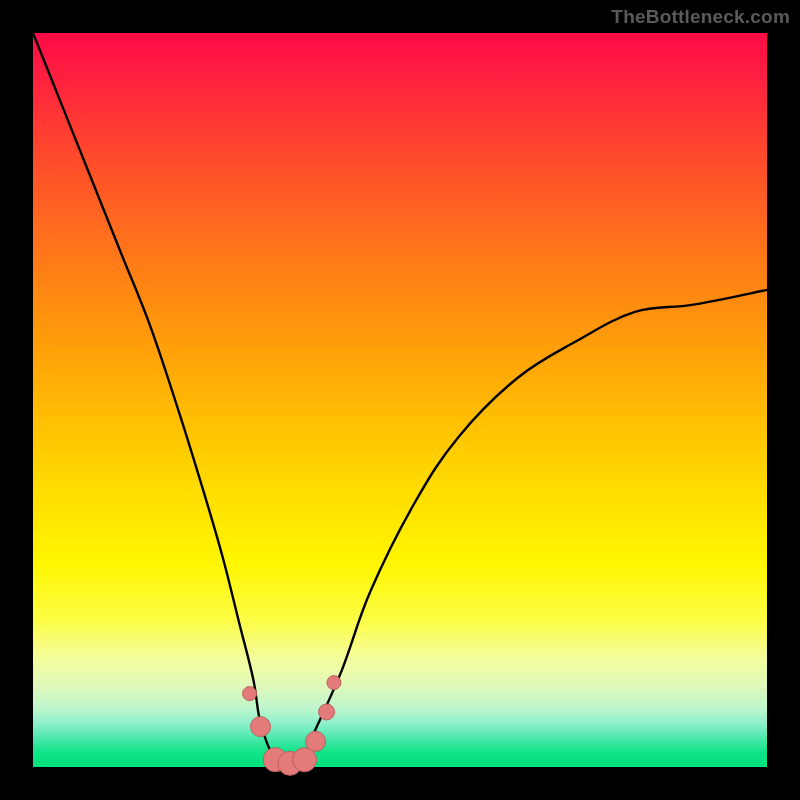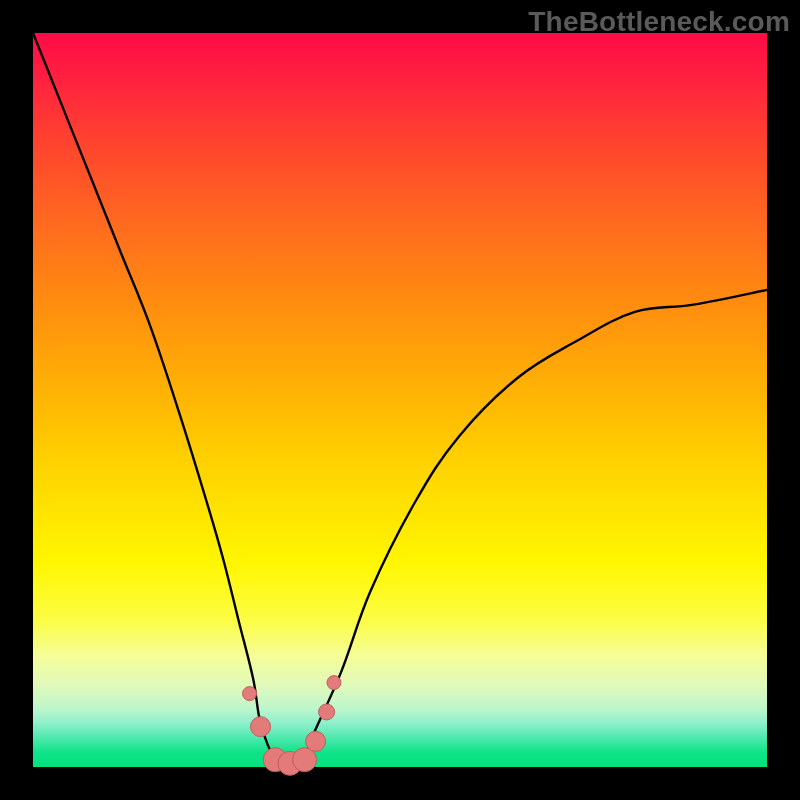--- a/index.html
+++ b/index.html
@@ -42,21 +42,21 @@
       #4fe8ae 96%,
       #10e388 98%,
       #00e37b 100%
     );
   }
   .watermark {
     position: absolute;
     top: 6px;
     right: 10px;
     font-family: Arial, Helvetica, sans-serif;
-    font-size: 28px;
+    font-size: 19px;
     font-weight: 600;
     color: #5a5a5a;
     letter-spacing: 0.2px;
   }
   svg.curves {
     position: absolute;
     left: 0;
     top: 0;
   }
 </style>

